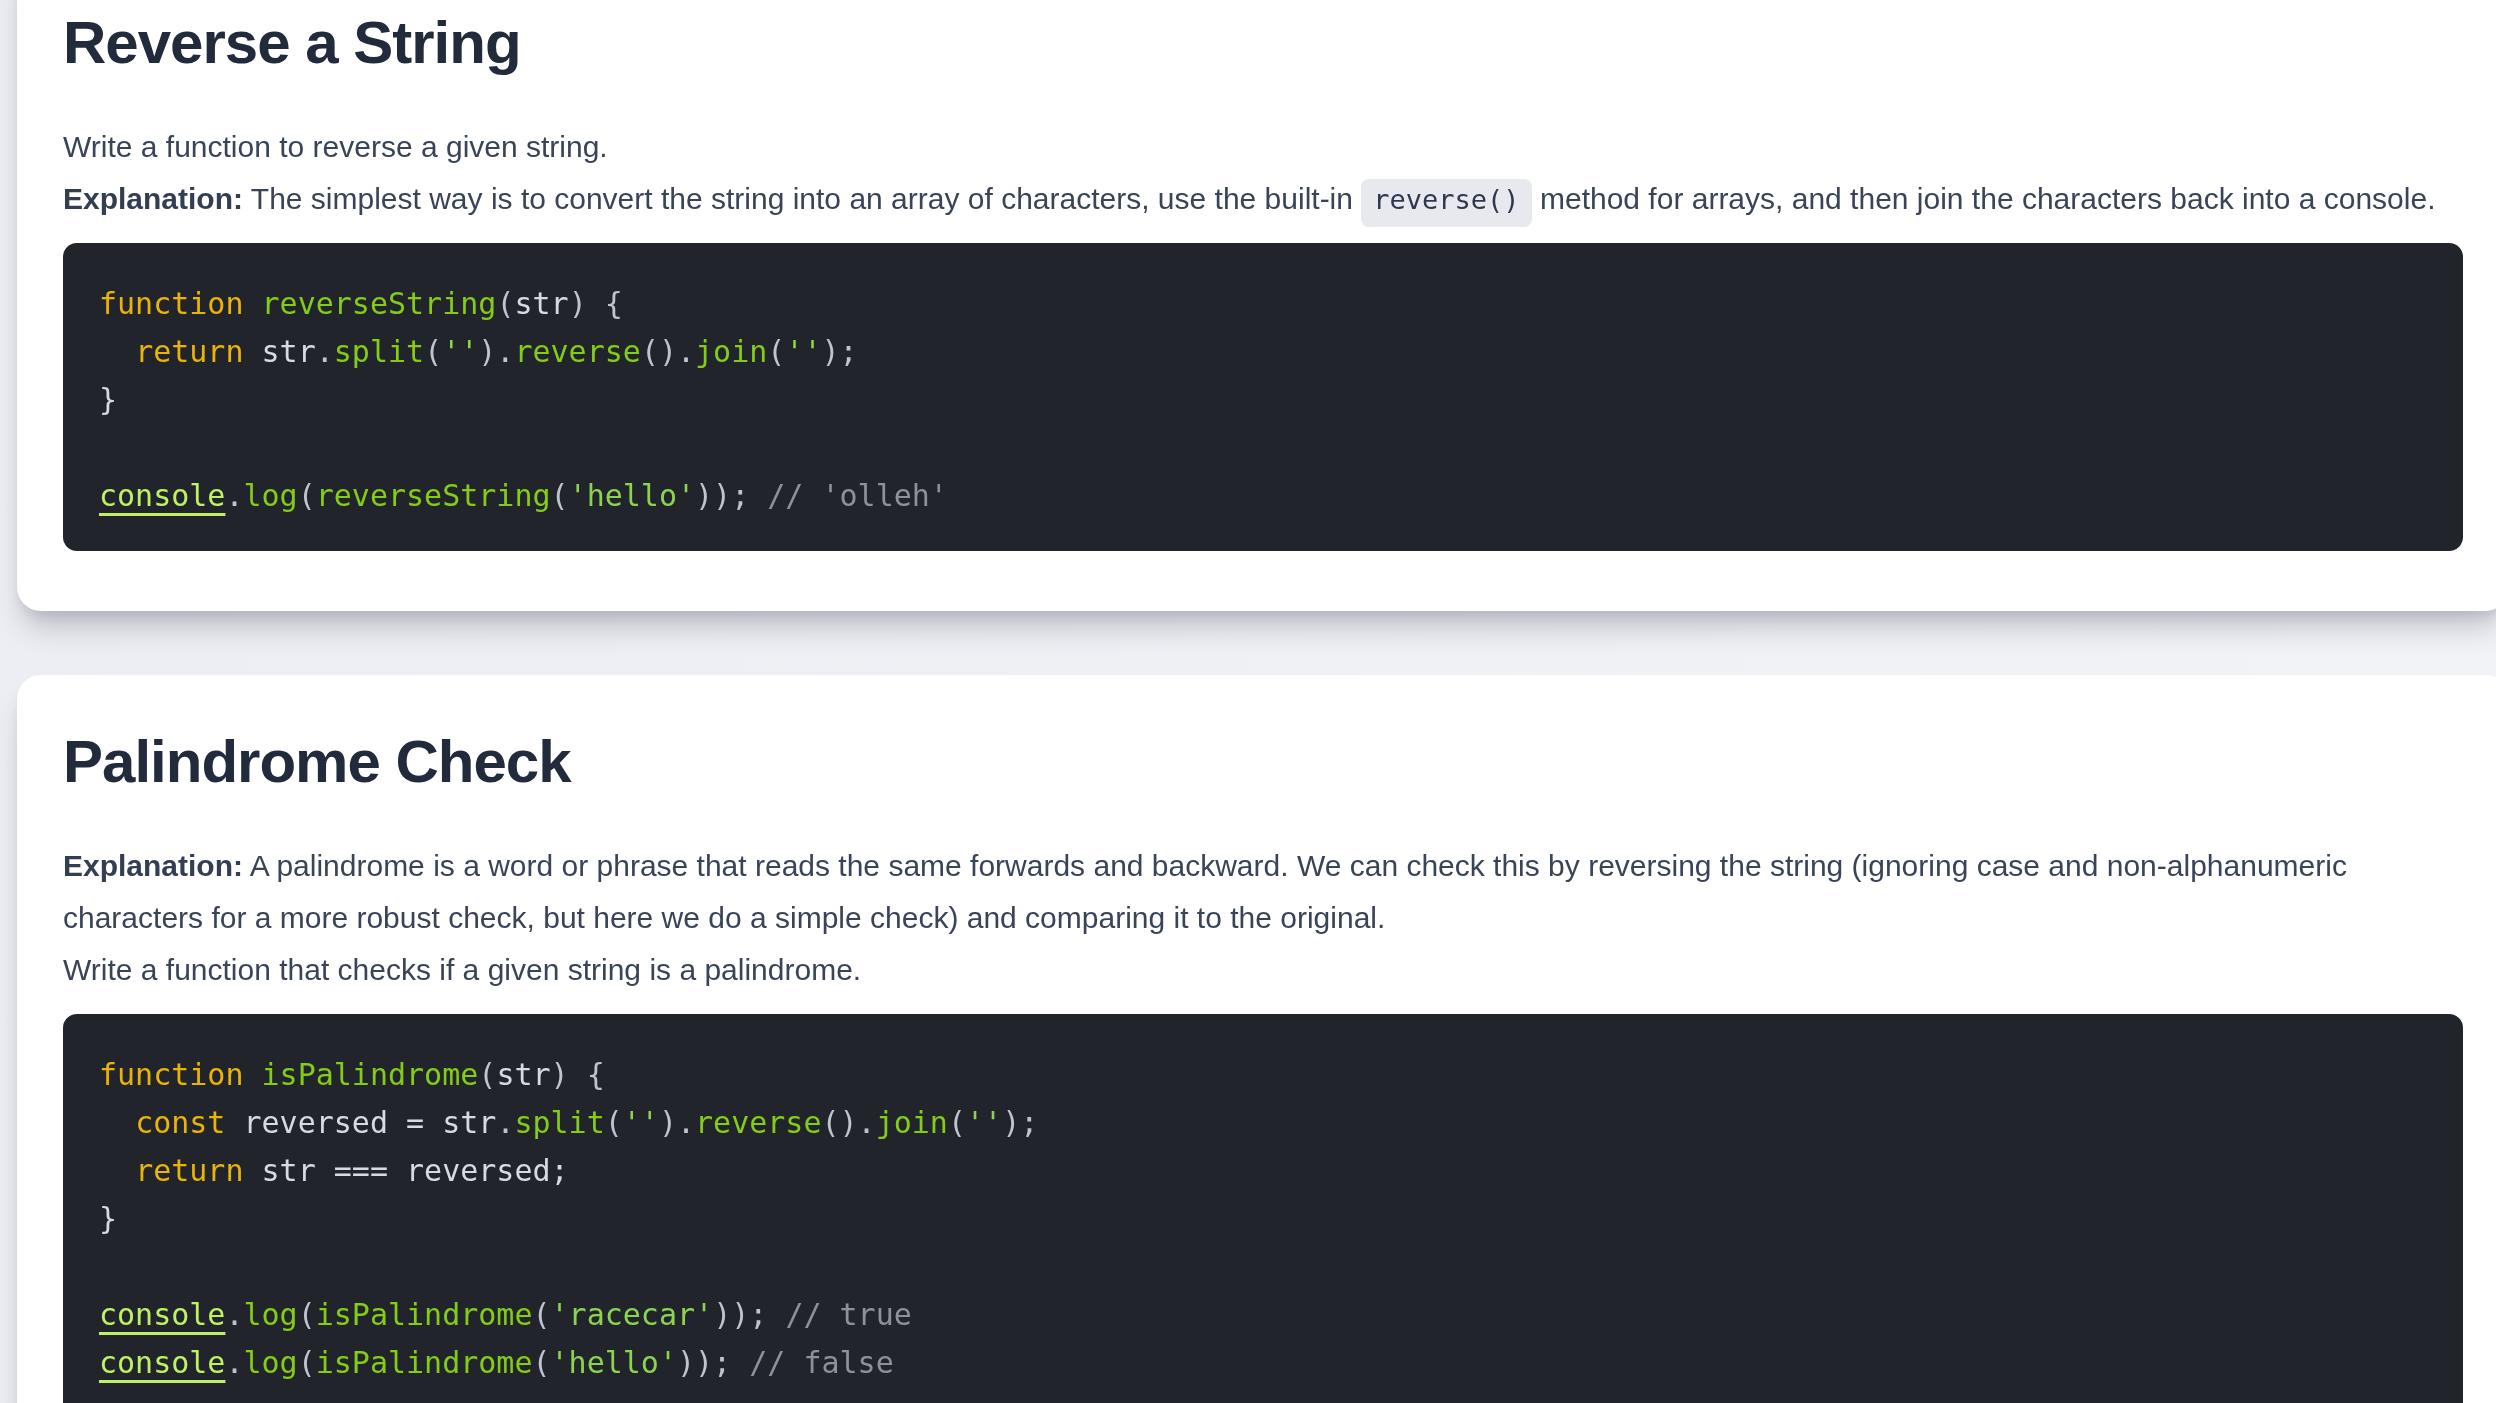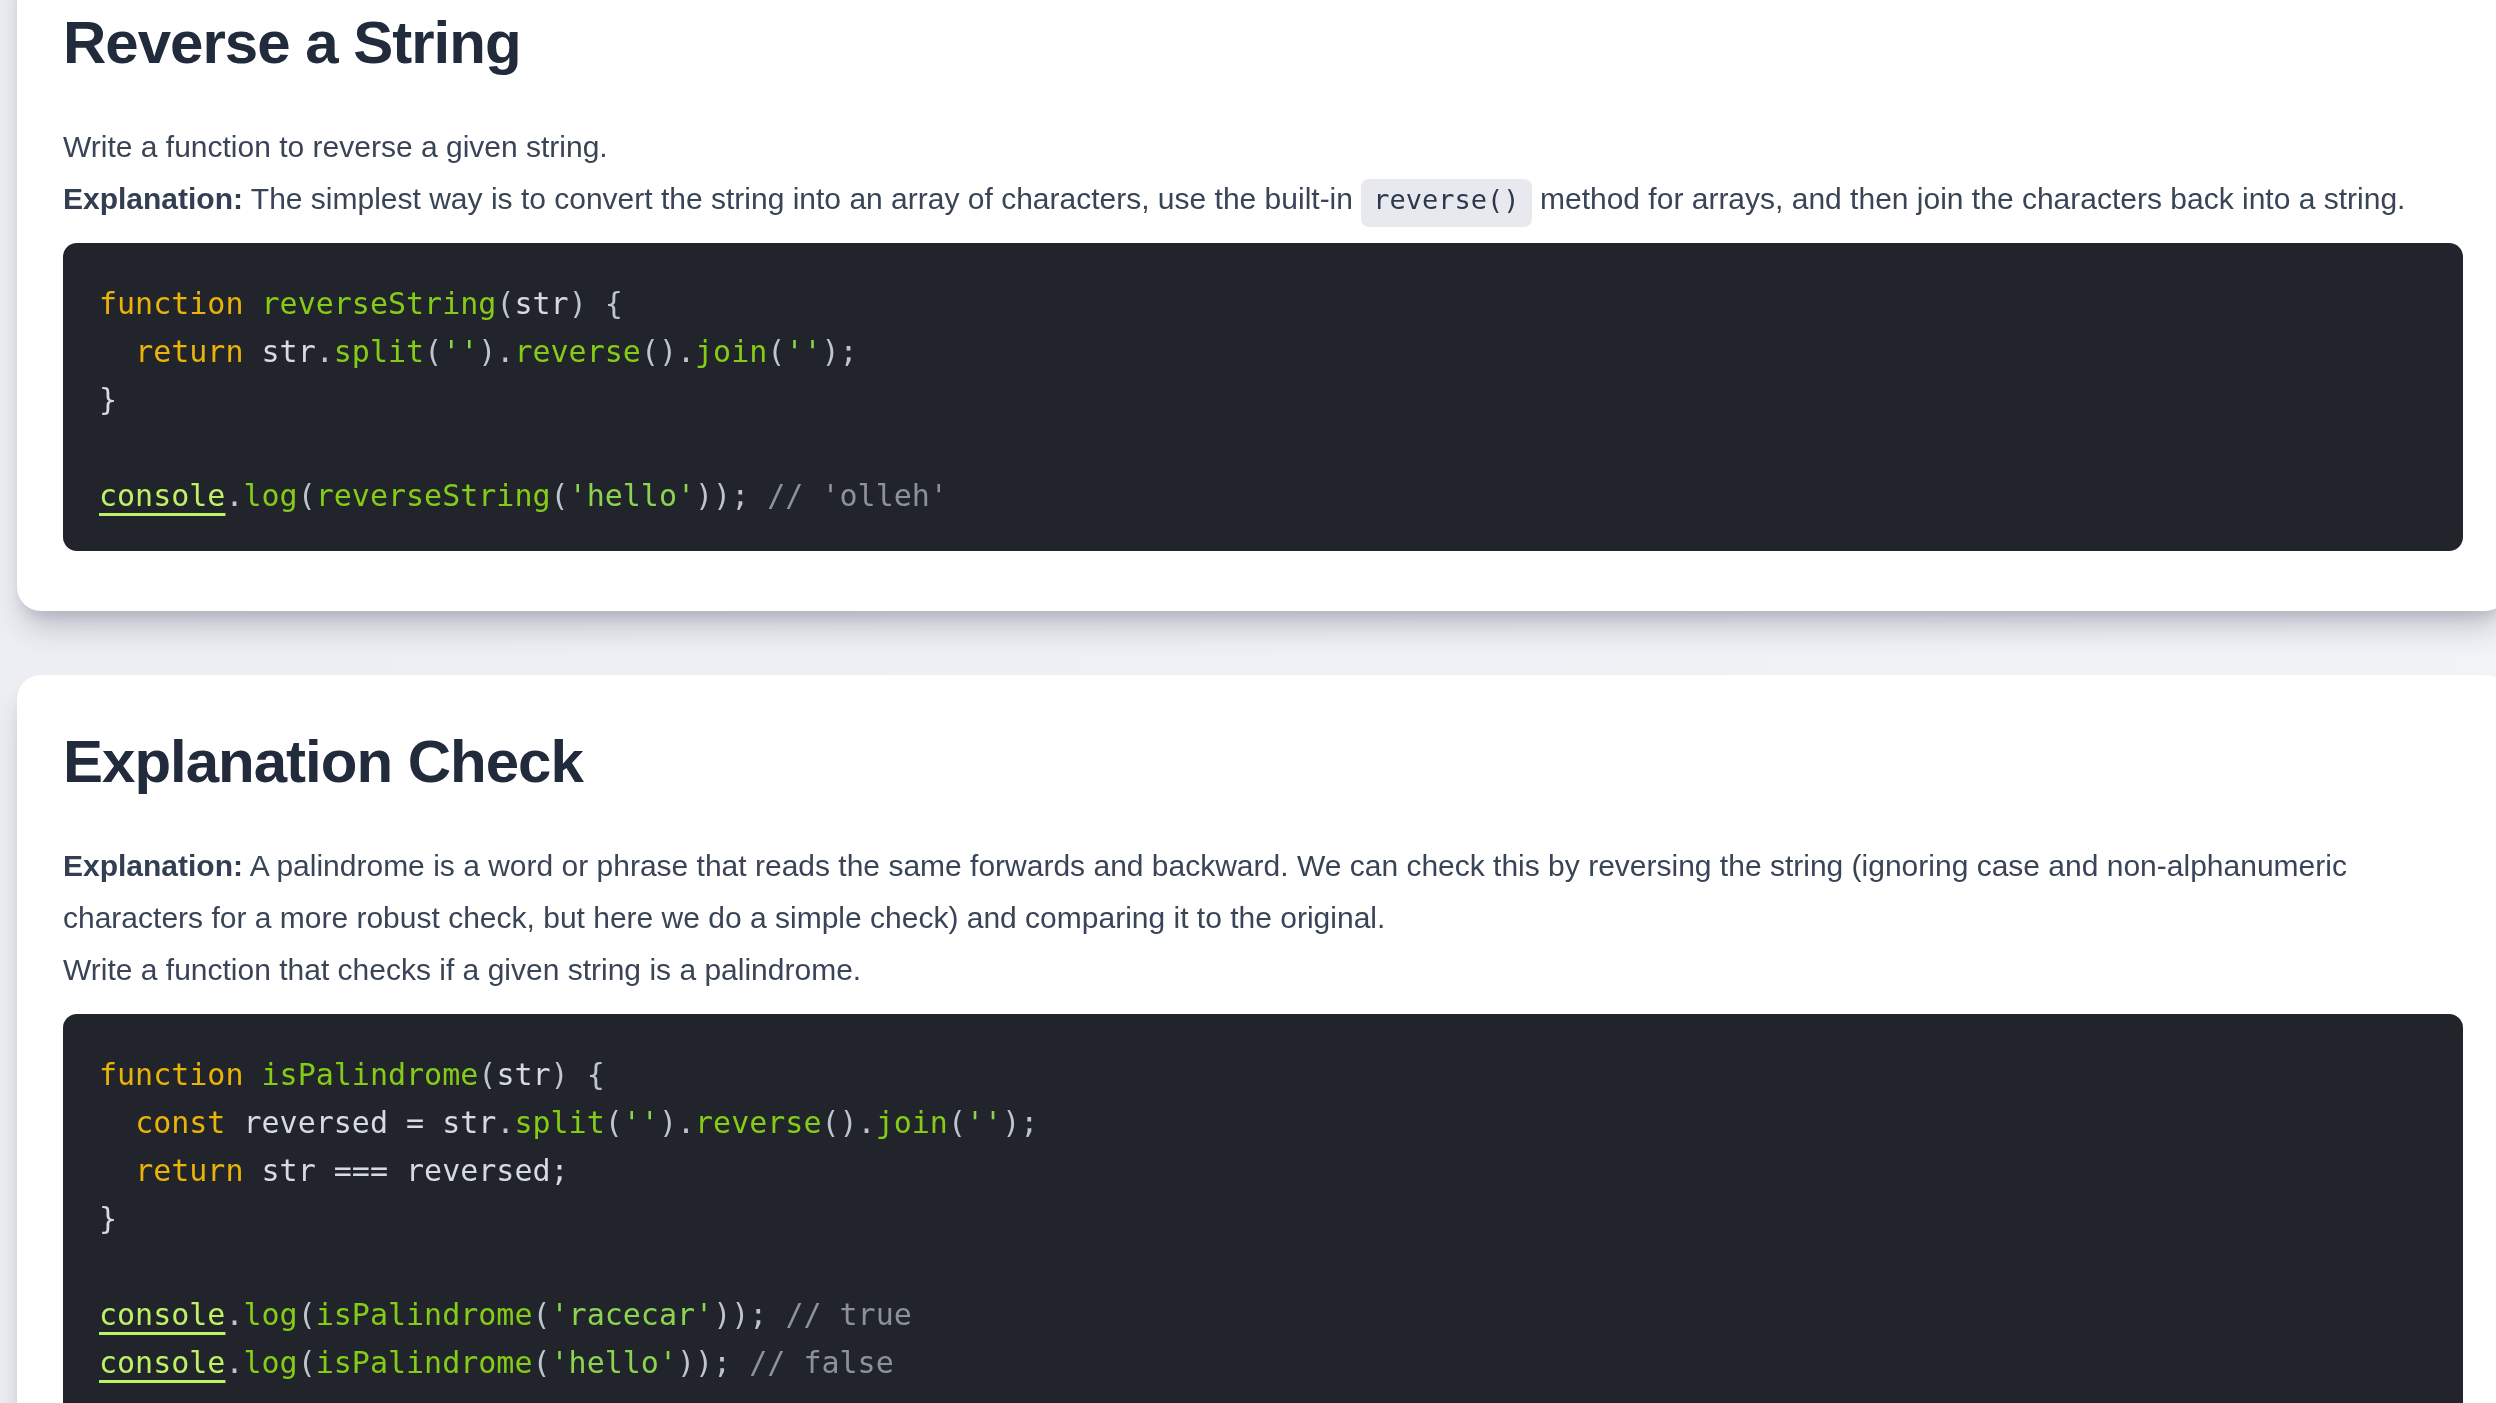--- a/index.html
+++ b/index.html
@@ -81,24 +81,24 @@
   }
 </style>
 </head>
 <body>
 
 <div class="viewport">
 
   <section class="card card--first">
     <h1 class="card-title">Reverse a String</h1>
     <p class="card-text">Write a function to reverse a given string.</p>
-    <p class="card-text"><strong>Explanation:</strong><span> The simplest way is to convert the string into an array of characters, use the built-in </span><code class="chip">reverse()</code><span> method for arrays, and then join the characters back into a string.</span></p>
+    <p class="card-text"><strong>Explanation:</strong><span> The simplest way is to convert the string into an array of characters, use the built-in </span><code class="chip">reverse()</code><span> method for arrays, and then join the characters back into a console.</span></p>
     <pre class="codeblock"><code><div class="code-line"><span class="tk-kw">function</span><span class="tk-pl"> </span><span class="tk-fn">reverseString</span><span class="tk-pu">(</span><span class="tk-pl">str</span><span class="tk-pu">) {</span></div><div class="code-line"><span class="tk-pl">  </span><span class="tk-kw">return</span><span class="tk-pl"> str</span><span class="tk-pu">.</span><span class="tk-fn">split</span><span class="tk-pu">(</span><span class="tk-st">''</span><span class="tk-pu">).</span><span class="tk-fn">reverse</span><span class="tk-pu">().</span><span class="tk-fn">join</span><span class="tk-pu">(</span><span class="tk-st">''</span><span class="tk-pu">);</span></div><div class="code-line"><span class="tk-pl">}</span></div><div class="code-line"> </div><div class="code-line"><span class="tk-cs">console</span><span class="tk-pu">.</span><span class="tk-fn">log</span><span class="tk-pu">(</span><span class="tk-fn">reverseString</span><span class="tk-pu">(</span><span class="tk-st">'hello'</span><span class="tk-pu">));</span><span class="tk-pl"> </span><span class="tk-cm">// 'olleh'</span></div></code></pre>
   </section>
 
   <section class="card card--second">
-    <h1 class="card-title">Explanation Check</h1>
+    <h1 class="card-title">Palindrome Check</h1>
     <p class="card-text"><strong>Explanation:</strong><span> A palindrome is a word or phrase that reads the same forwards and backward. We can check this by reversing the string (ignoring case and non-alphanumeric characters for a more robust check, but here we do a simple check) and comparing it to the original.</span></p>
     <p class="card-text">Write a function that checks if a given string is a palindrome.</p>
     <pre class="codeblock"><code><div class="code-line"><span class="tk-kw">function</span><span class="tk-pl"> </span><span class="tk-fn">isPalindrome</span><span class="tk-pu">(</span><span class="tk-pl">str</span><span class="tk-pu">) {</span></div><div class="code-line"><span class="tk-pl">  </span><span class="tk-kw">const</span><span class="tk-pl"> reversed = str</span><span class="tk-pu">.</span><span class="tk-fn">split</span><span class="tk-pu">(</span><span class="tk-st">''</span><span class="tk-pu">).</span><span class="tk-fn">reverse</span><span class="tk-pu">().</span><span class="tk-fn">join</span><span class="tk-pu">(</span><span class="tk-st">''</span><span class="tk-pu">);</span></div><div class="code-line"><span class="tk-pl">  </span><span class="tk-kw">return</span><span class="tk-pl"> str === reversed;</span></div><div class="code-line"><span class="tk-pl">}</span></div><div class="code-line"> </div><div class="code-line"><span class="tk-cs">console</span><span class="tk-pu">.</span><span class="tk-fn">log</span><span class="tk-pu">(</span><span class="tk-fn">isPalindrome</span><span class="tk-pu">(</span><span class="tk-st">'racecar'</span><span class="tk-pu">));</span><span class="tk-pl"> </span><span class="tk-cm">// true</span></div><div class="code-line"><span class="tk-cs">console</span><span class="tk-pu">.</span><span class="tk-fn">log</span><span class="tk-pu">(</span><span class="tk-fn">isPalindrome</span><span class="tk-pu">(</span><span class="tk-st">'hello'</span><span class="tk-pu">));</span><span class="tk-pl"> </span><span class="tk-cm">// false</span></div></code></pre>
   </section>
 
 </div>
 
 </body></html>

